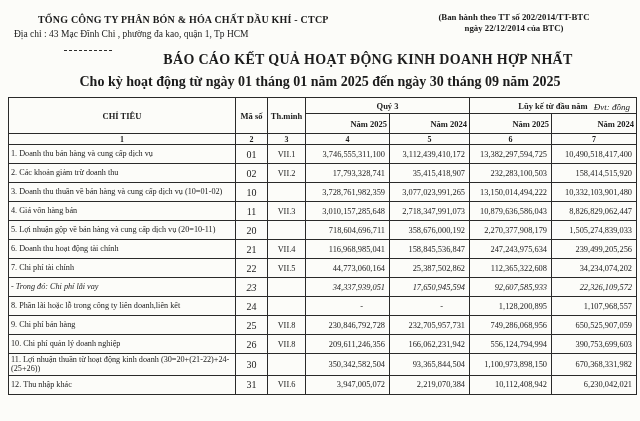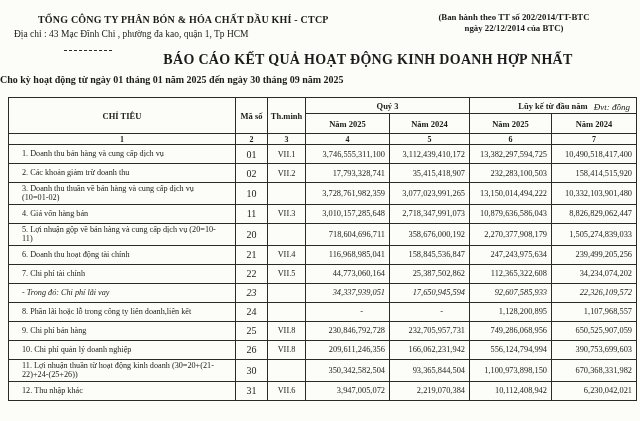--- a/index.html
+++ b/index.html
@@ -30,44 +30,44 @@
     text-align:center; line-height:1.25;
   }
   .form-no { font-size:9.5px; font-weight:bold; }
   .form-issue { font-size:8.8px; font-weight:bold; }
   .title {
     position:absolute; left:0; top:52px; width:100%;
     text-align:center; font-size:14px; font-weight:bold; letter-spacing:.3px;margin-left:48px;
   }
   .subtitle {
     position:absolute; left:0; top:74px; width:100%;
-    text-align:left; font-size:10px; font-weight:bold;
+    text-align:center; font-size:14px; font-weight:bold;
   }
   .unit {
     position:absolute; right:10px; top:84px;
     font-size:9px; font-style:italic;margin-top:18px;
   }
   table.report {
     position:absolute; left:8px; top:97px; width:628px;
     border-collapse:collapse; table-layout:fixed;
     border:1.5px solid #222;
   }
   table.report th, table.report td {
     border:1px solid #2a2a2a;
     overflow:hidden;
   }
   thead th {
     font-size:8.5px; font-weight:bold; text-align:center; vertical-align:middle;
     padding:1px 2px;
   }
   tr.grp th { height:16px; }
-  tr.yr  th { height:20px; }
+  tr.yr  th { height:20px;text-align:right; }
   tr.colnum th { height:11px; font-size:8px; padding:0 2px; }
   tbody td { height:19px; font-size:8.2px; vertical-align:middle; }
-  td.lbl  { text-align:left;  padding:1px 13px; line-height:1.15; }
+  td.lbl  { text-align:left;  padding:1px 2px; line-height:1.15; }
   td.code { text-align:center; font-size:10px; }
   td.note { text-align:center; font-size:8.3px; }
   td.num  { text-align:right; padding:1px 4px 1px 1px; font-size:8.4px; white-space:nowrap; }
   td.num.dash { padding-right:26px; }
   tr.it td { font-style:italic; }
   col.c-lbl  { width:227px; }
   col.c-code { width:32px; }
   col.c-note { width:38px; }
   col.c-n1 { width:84px; }
   col.c-n2 { width:80px; }

